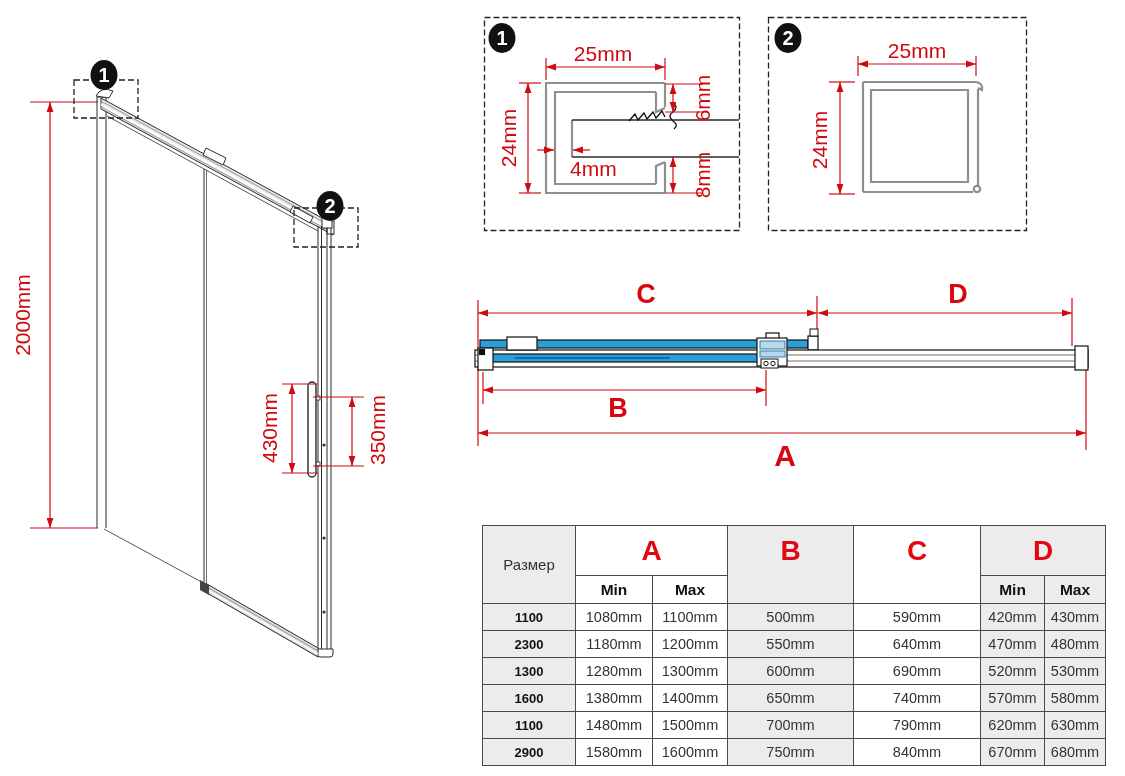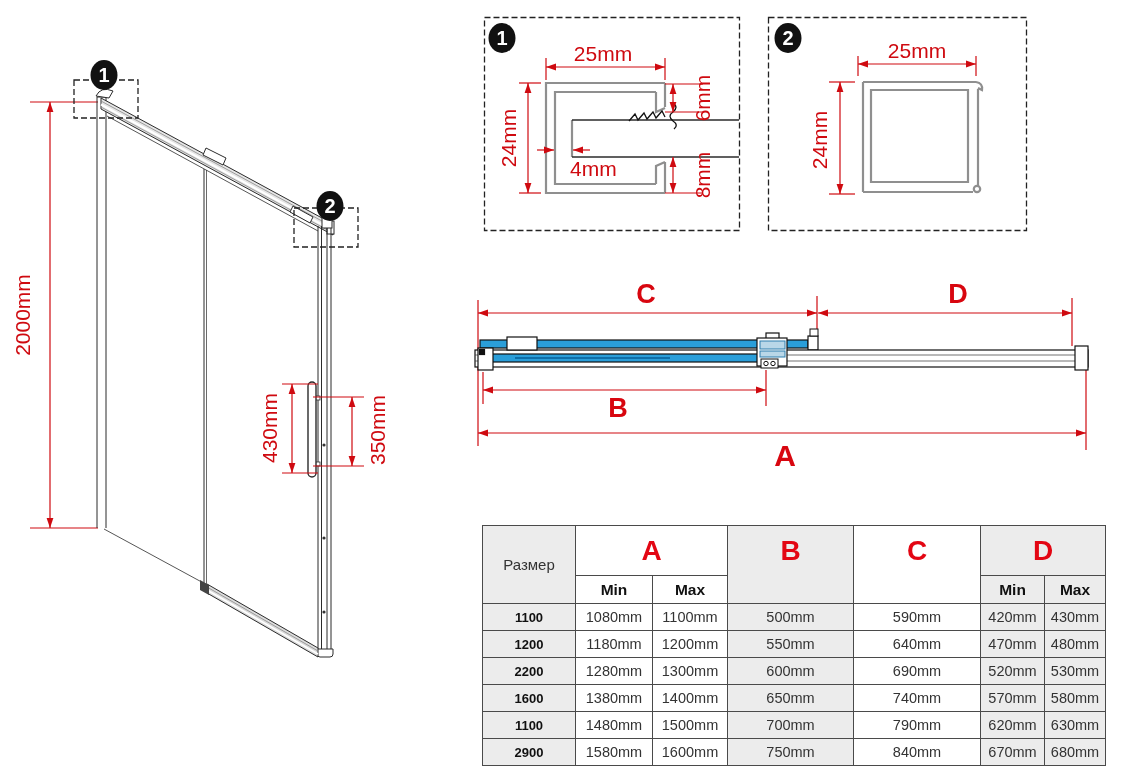--- a/index.html
+++ b/index.html
@@ -269,30 +269,30 @@
       <tr>
         <td class="shade size">1100</td>
         <td>1080mm</td>
         <td>1100mm</td>
         <td class="shade">500mm</td>
         <td>590mm</td>
         <td class="shade">420mm</td>
         <td class="shade">430mm</td>
       </tr>
       <tr>
-        <td class="shade size">1200</td>
+        <td class="shade size">2300</td>
         <td>1180mm</td>
         <td>1200mm</td>
         <td class="shade">550mm</td>
         <td>640mm</td>
         <td class="shade">470mm</td>
         <td class="shade">480mm</td>
       </tr>
       <tr>
-        <td class="shade size">2200</td>
+        <td class="shade size">1300</td>
         <td>1280mm</td>
         <td>1300mm</td>
         <td class="shade">600mm</td>
         <td>690mm</td>
         <td class="shade">520mm</td>
         <td class="shade">530mm</td>
       </tr>
       <tr>
         <td class="shade size">1600</td>
         <td>1380mm</td>

